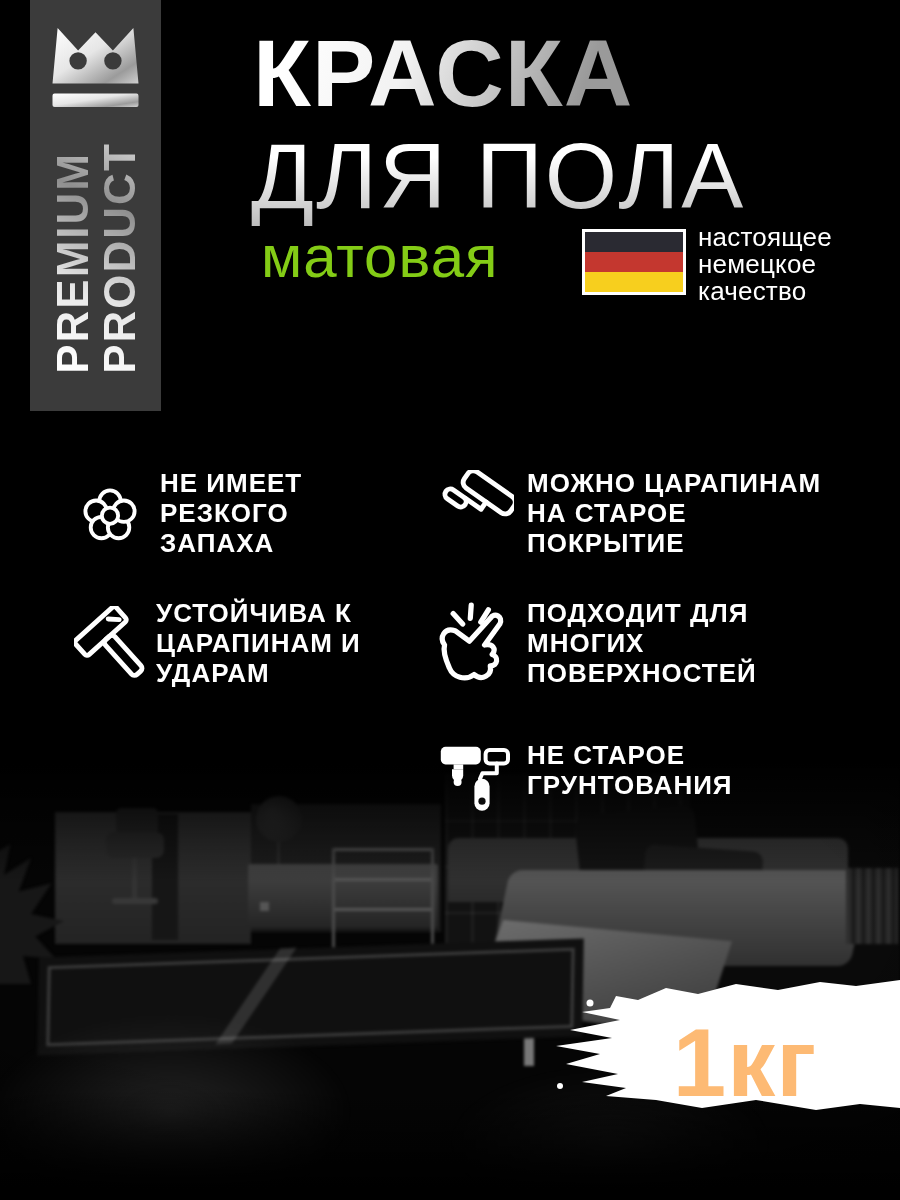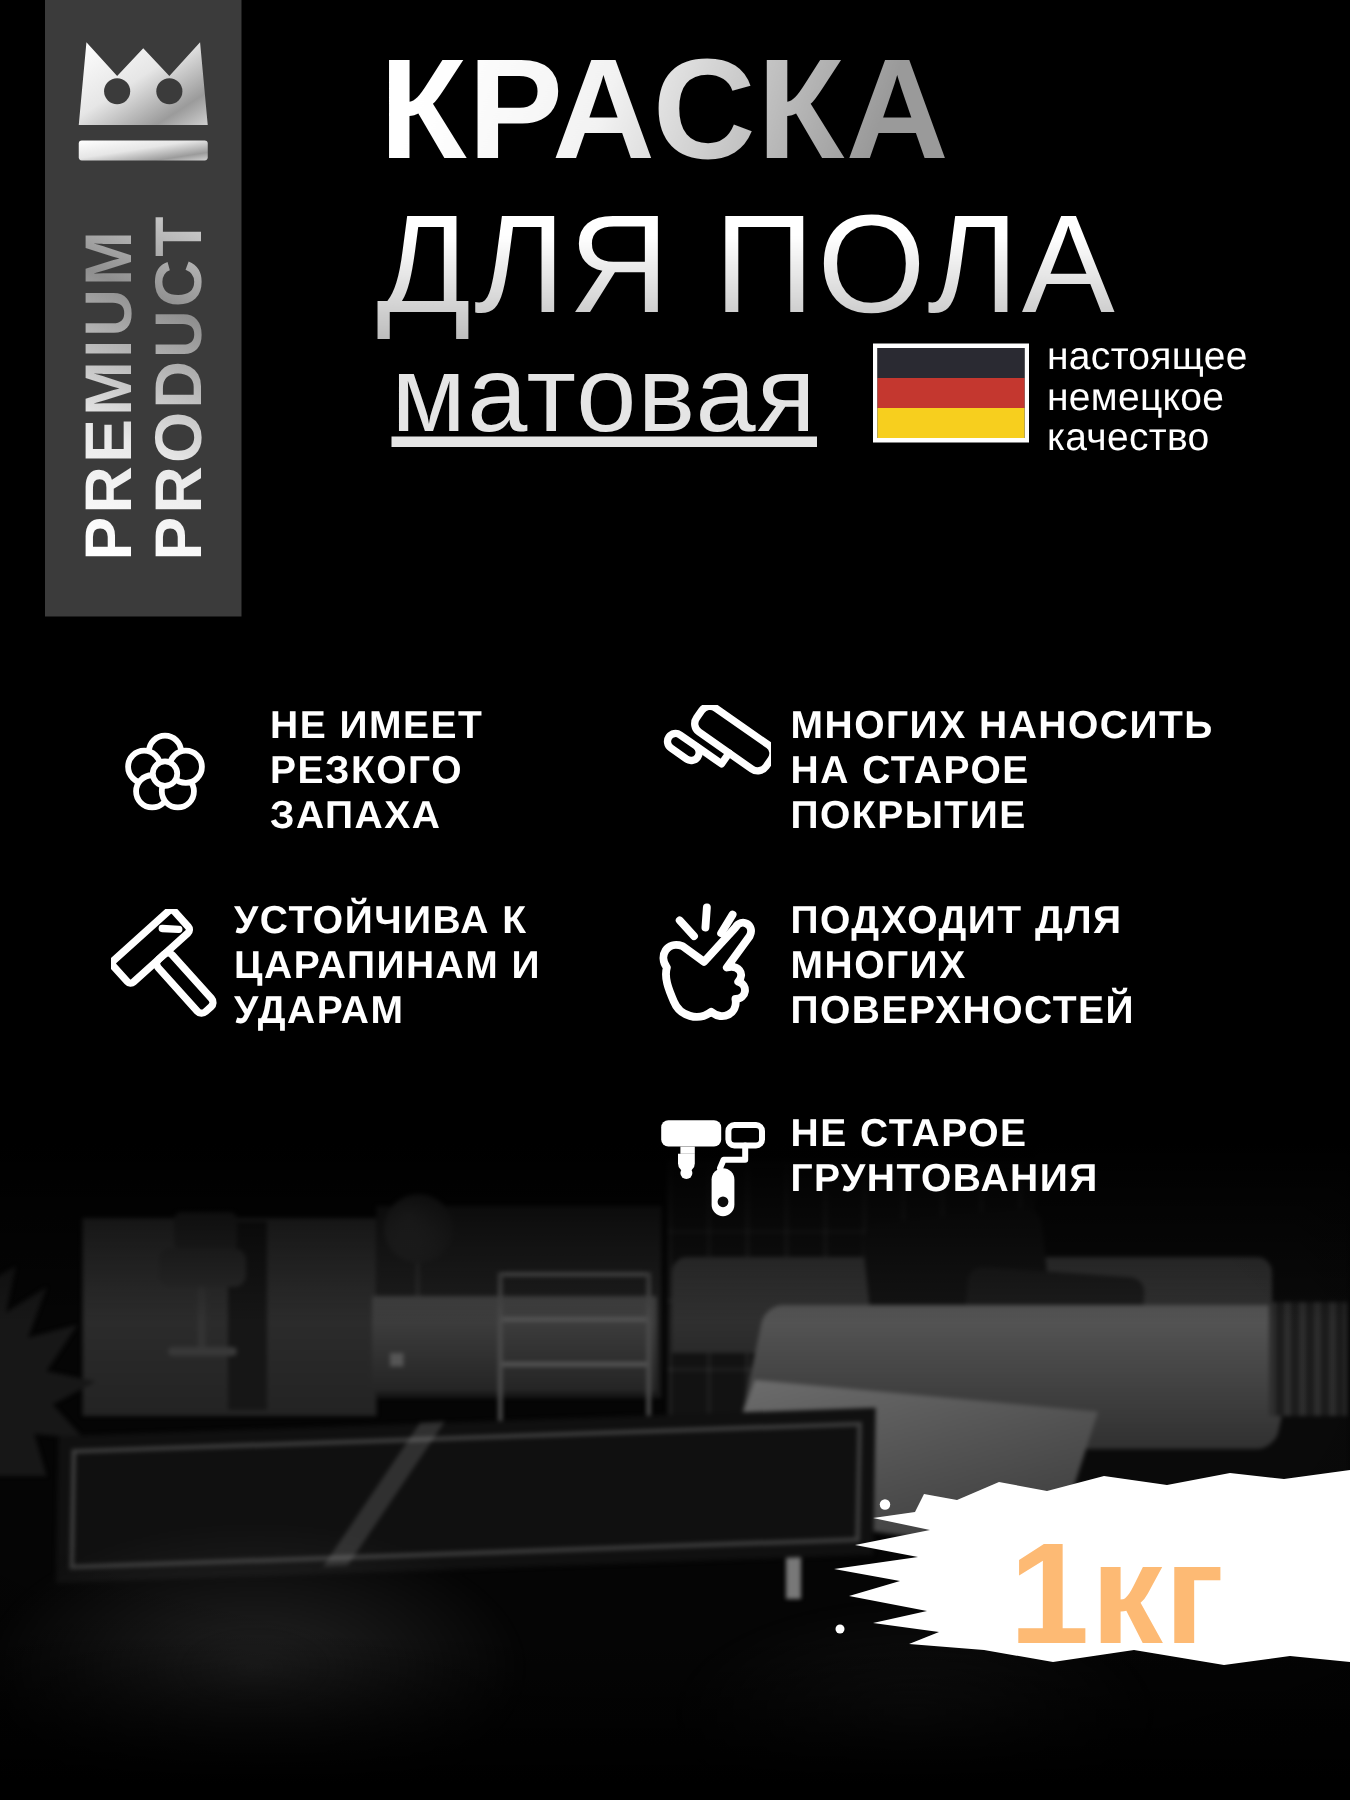--- a/index.html
+++ b/index.html
@@ -62,38 +62,38 @@
       background:linear-gradient(115deg,#ffffff 5%,#e8e8e8 35%,#8f8f8f 72%,#d6d6d6 100%);
       -webkit-background-clip:text;background-clip:text;color:transparent;}
 
   
   .t1{position:absolute;left:253px;top:24px;z-index:5;font-size:95px;line-height:1.05;font-weight:800;letter-spacing:1px;
       background:linear-gradient(110deg,#ffffff 10%,#f2f2f2 40%,#9a9a9a 85%);
       -webkit-background-clip:text;background-clip:text;color:transparent;text-align:center;}
   .t2{position:absolute;left:251px;top:128px;z-index:5;font-size:93px;line-height:1.05;font-weight:400;letter-spacing:2px;
       background:linear-gradient(180deg,#ffffff 30%,#bdbdbd 100%);
       -webkit-background-clip:text;background-clip:text;color:transparent;}
-  .t3{position:absolute;left:261px;top:222px;z-index:5;font-size:72px;font-weight:400;letter-spacing:1px;color:#e5e5e5;text-decoration:underline;}
+  .t3{position:absolute;left:261px;top:222px;z-index:5;font-size:60px;font-weight:400;letter-spacing:1px;color:#84cc16;}
 
   
   .flag{position:absolute;left:582px;top:229px;width:98px;height:60px;border:3px solid #fff;z-index:5;
         display:flex;flex-direction:column;}
   .flag i{flex:1;display:block;}
   .flag .fb{background:#2a2a32;} .flag .fr{background:#c4372f;} .flag .fy{background:#f7cf1e;}
   .quality{position:absolute;left:698px;top:224px;z-index:5;color:#fff;font-size:26px;line-height:26px;font-weight:400;letter-spacing:.2px;}
   .quality div{margin-bottom:1px;}
 
   
   .feature{position:absolute;display:flex;z-index:4;color:#fff;}
   .f-icon{flex:0 0 80px;}
   .c2 .f-icon{flex:0 0 91px;}
   .f-text{font-size:26px;line-height:30px;font-weight:700;letter-spacing:1px;}
   .f-line{display:block;white-space:nowrap;}
   .f-line:empty{display:none;}
-  .f1{left:80px;top:468px;gap:20px;} .f1 .f-icon{margin-top:16px;}
+  .f1{left:80px;top:468px;} .f1 .f-icon{margin-top:16px;}
   .f2{left:436px;top:468px;} .f2 .f-icon{margin-top:2px;}
   .f3{left:74px;top:598px;} .f3 .f-icon{margin-top:8px;}
   .f4{left:436px;top:598px;} .f4 .f-icon{margin-top:2px;}
   .f5{left:78px;top:740px;} .f5 .f-icon{margin-top:-2px;}
   .f6{left:436px;top:740px;} .f6 .f-icon{margin-top:-8px;}
 </style>
 </head>
 <body>
 
 <div class="canvas">
@@ -203,21 +203,21 @@
   <div class="feature f2 c2">
     <span class="f-icon">
       <svg width="78" height="82" viewBox="0 0 80 80" fill="none" stroke="#fff" stroke-width="5" stroke-linecap="round" stroke-linejoin="round">
         <g transform="rotate(35 40 40)">
           <rect x="12" y="6" width="58" height="20" rx="7"></rect>
           <path d="M44,26 v9 h-20"></path>
           <rect x="4" y="35" width="24" height="11" rx="5.5"></rect>
         </g>
       </svg></span>
     <span class="f-text">
-      <span class="f-line">МНОГИХ НАНОСИТЬ</span>
+      <span class="f-line">МОЖНО ЦАРАПИНАМ</span>
       <span class="f-line">НА СТАРОЕ</span>
       <span class="f-line">ПОКРЫТИЕ</span>
     </span>
   </div>
 
   <div class="feature f3 c1">
     <span class="f-icon">
       <svg width="82" height="82" viewBox="0 0 84 84" fill="none" stroke="#fff" stroke-width="5" stroke-linecap="round" stroke-linejoin="round">
         <g transform="rotate(-42 42 42)">
           <rect x="14" y="10" width="56" height="20" rx="3"></rect>

